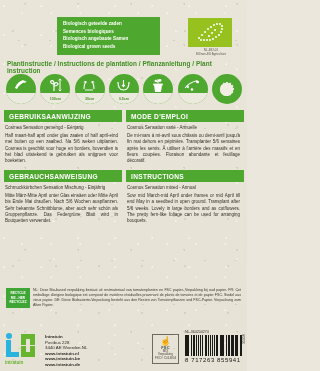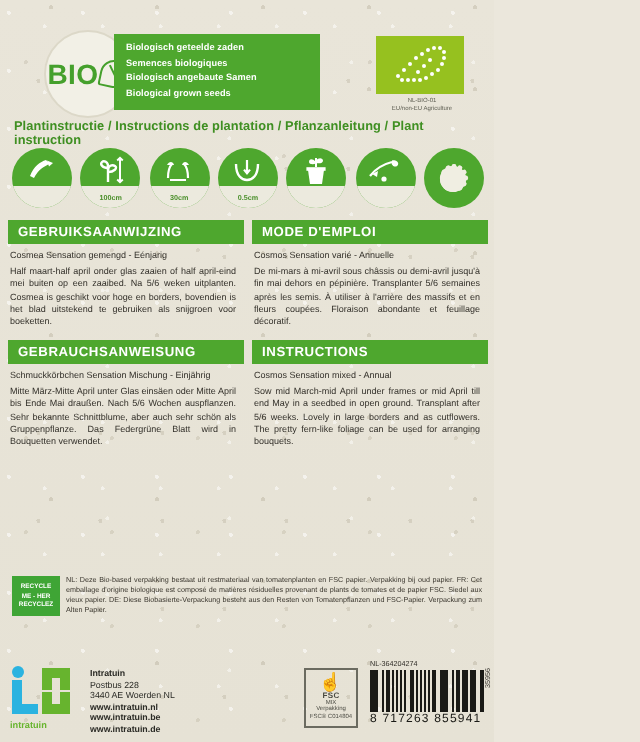--- a/index.html
+++ b/index.html
@@ -153,26 +153,20 @@
 </style>
 </head>
 <body>
 
 <div class="paper"></div>
 
 <div class="wrap">
 
   <div class="topzone">
 
-    <div class="biobadge">
-      <div class="biotext">
-        <span>BIO</span>
-        <span class="leafmark"></span>
-      </div>
-    </div>
 
     <div class="greenbar">
       <div>Biologisch geteelde zaden</div>
       <div>Semences biologiques</div>
       <div>Biologisch angebaute Samen</div>
       <div>Biological grown seeds</div>
     </div>
 
     <div class="eubio">
       <div class="euflag" id="euflag">

